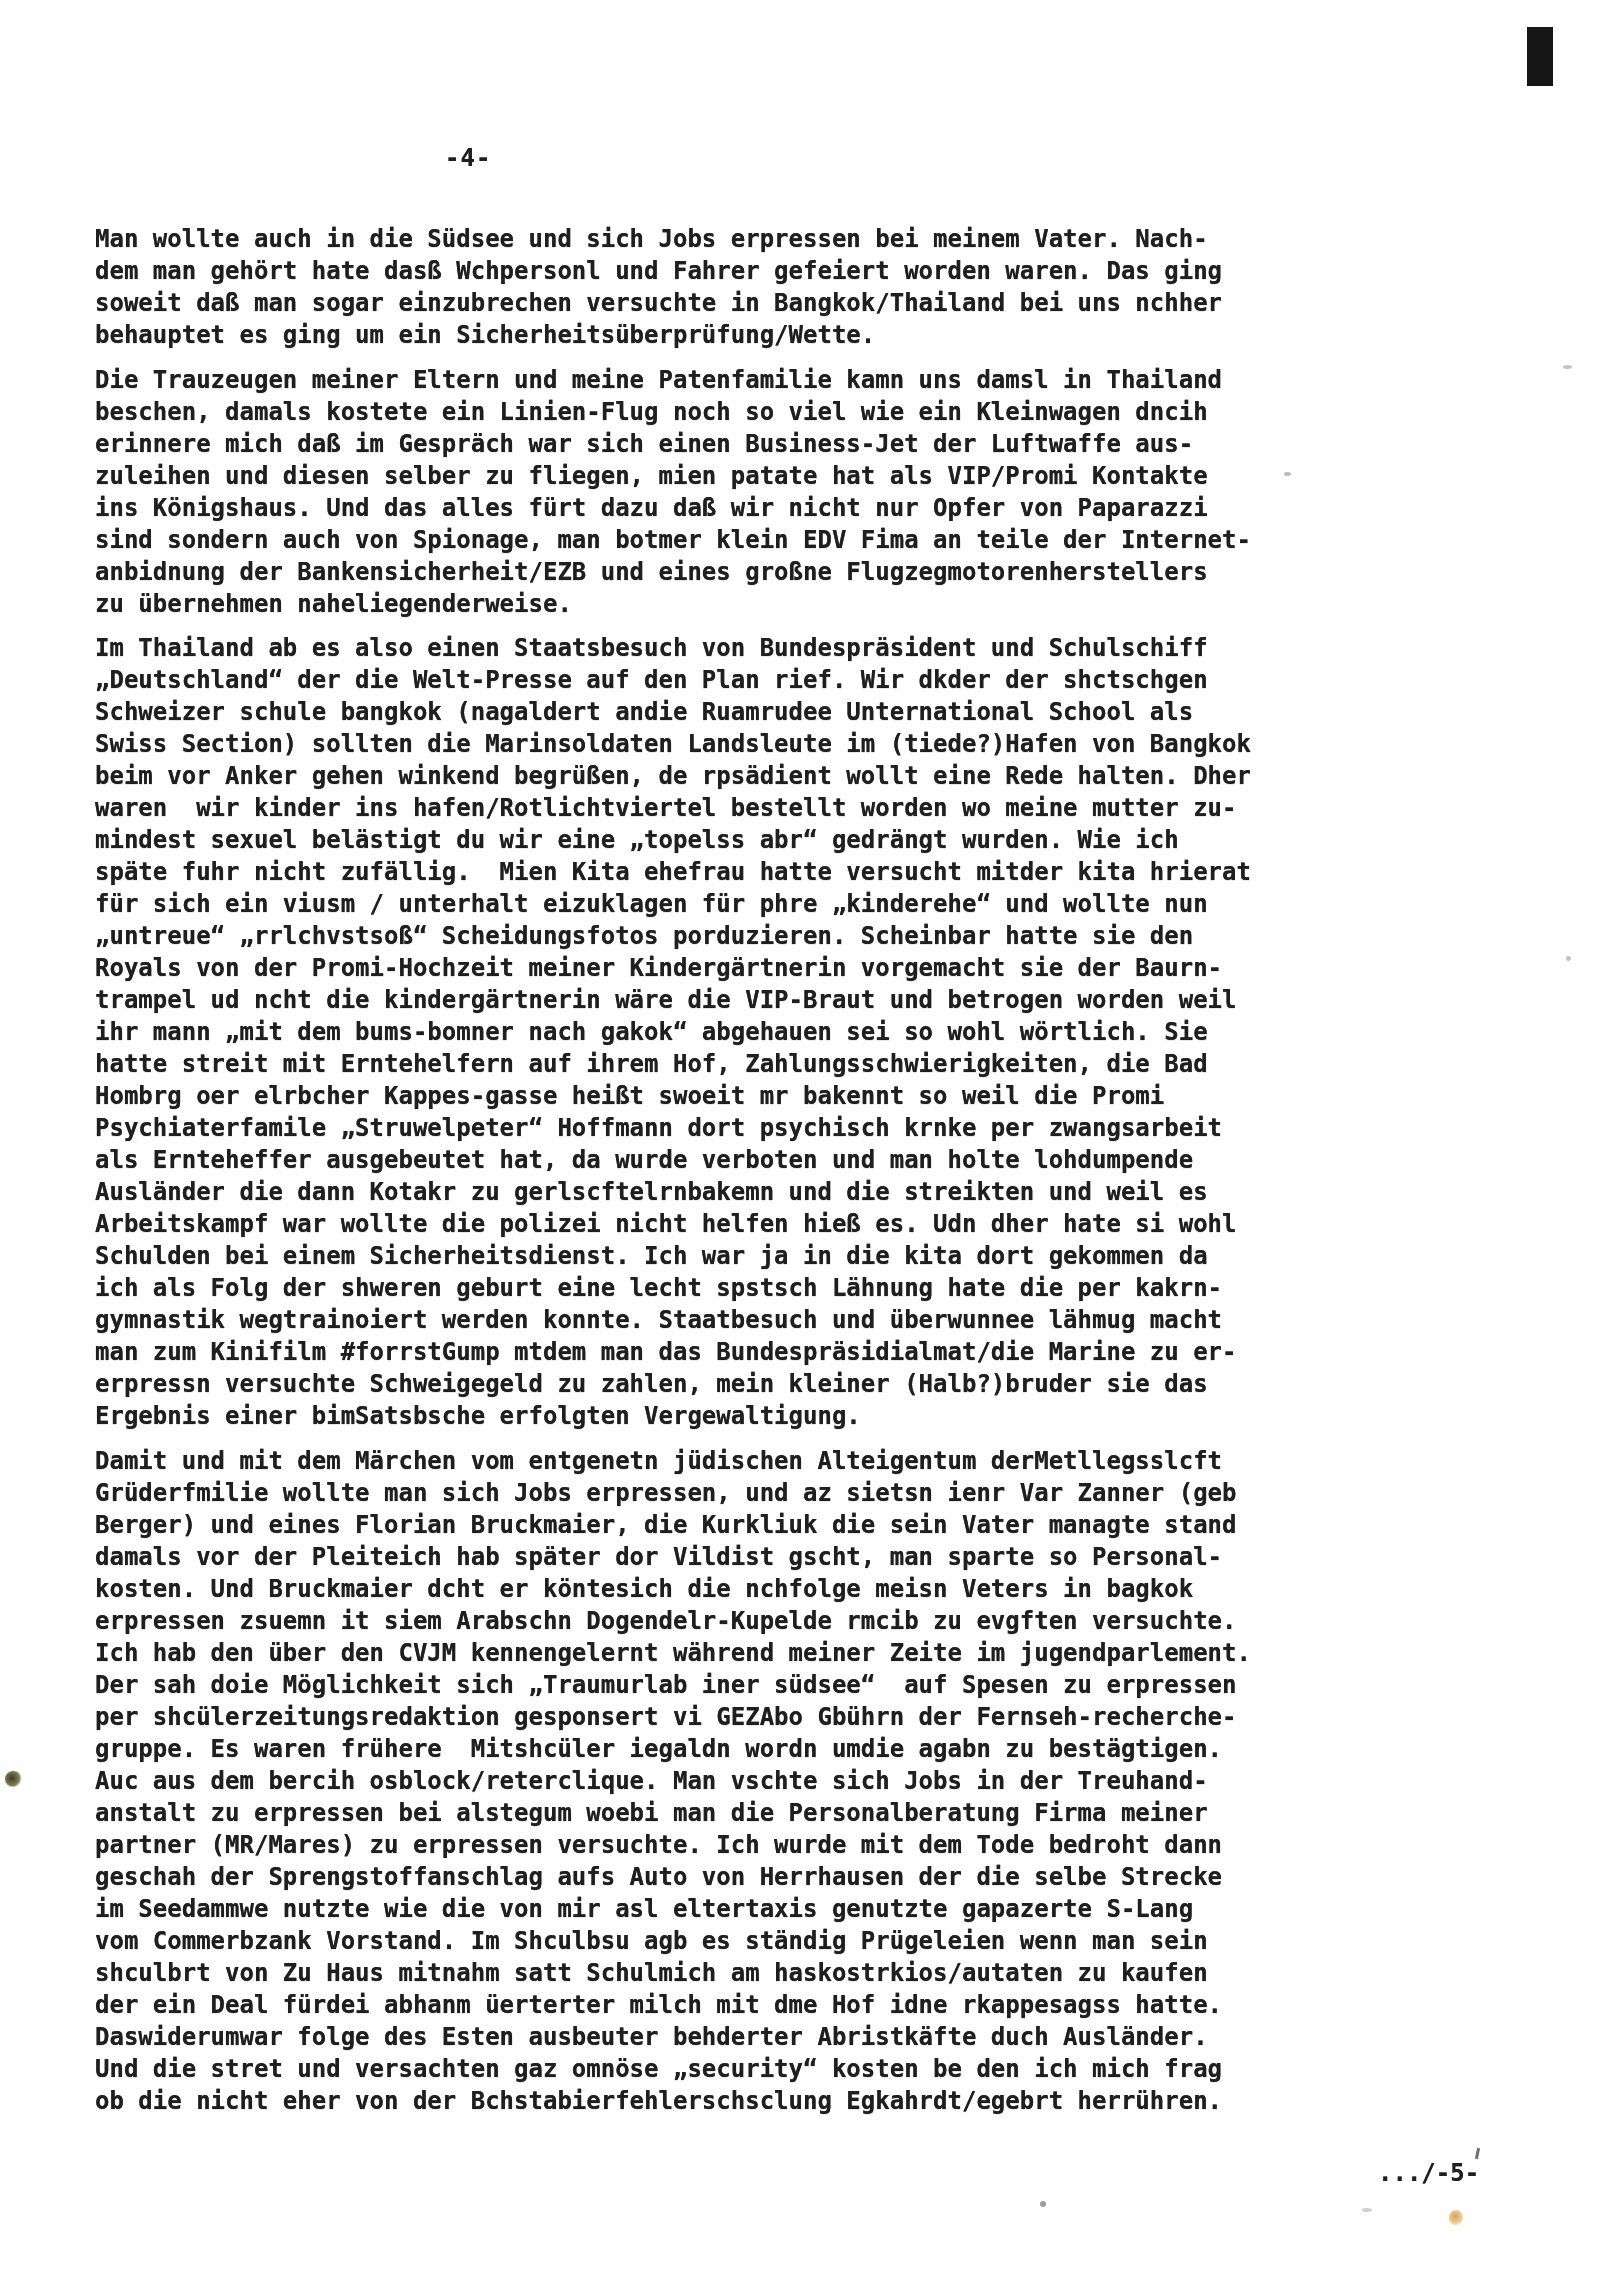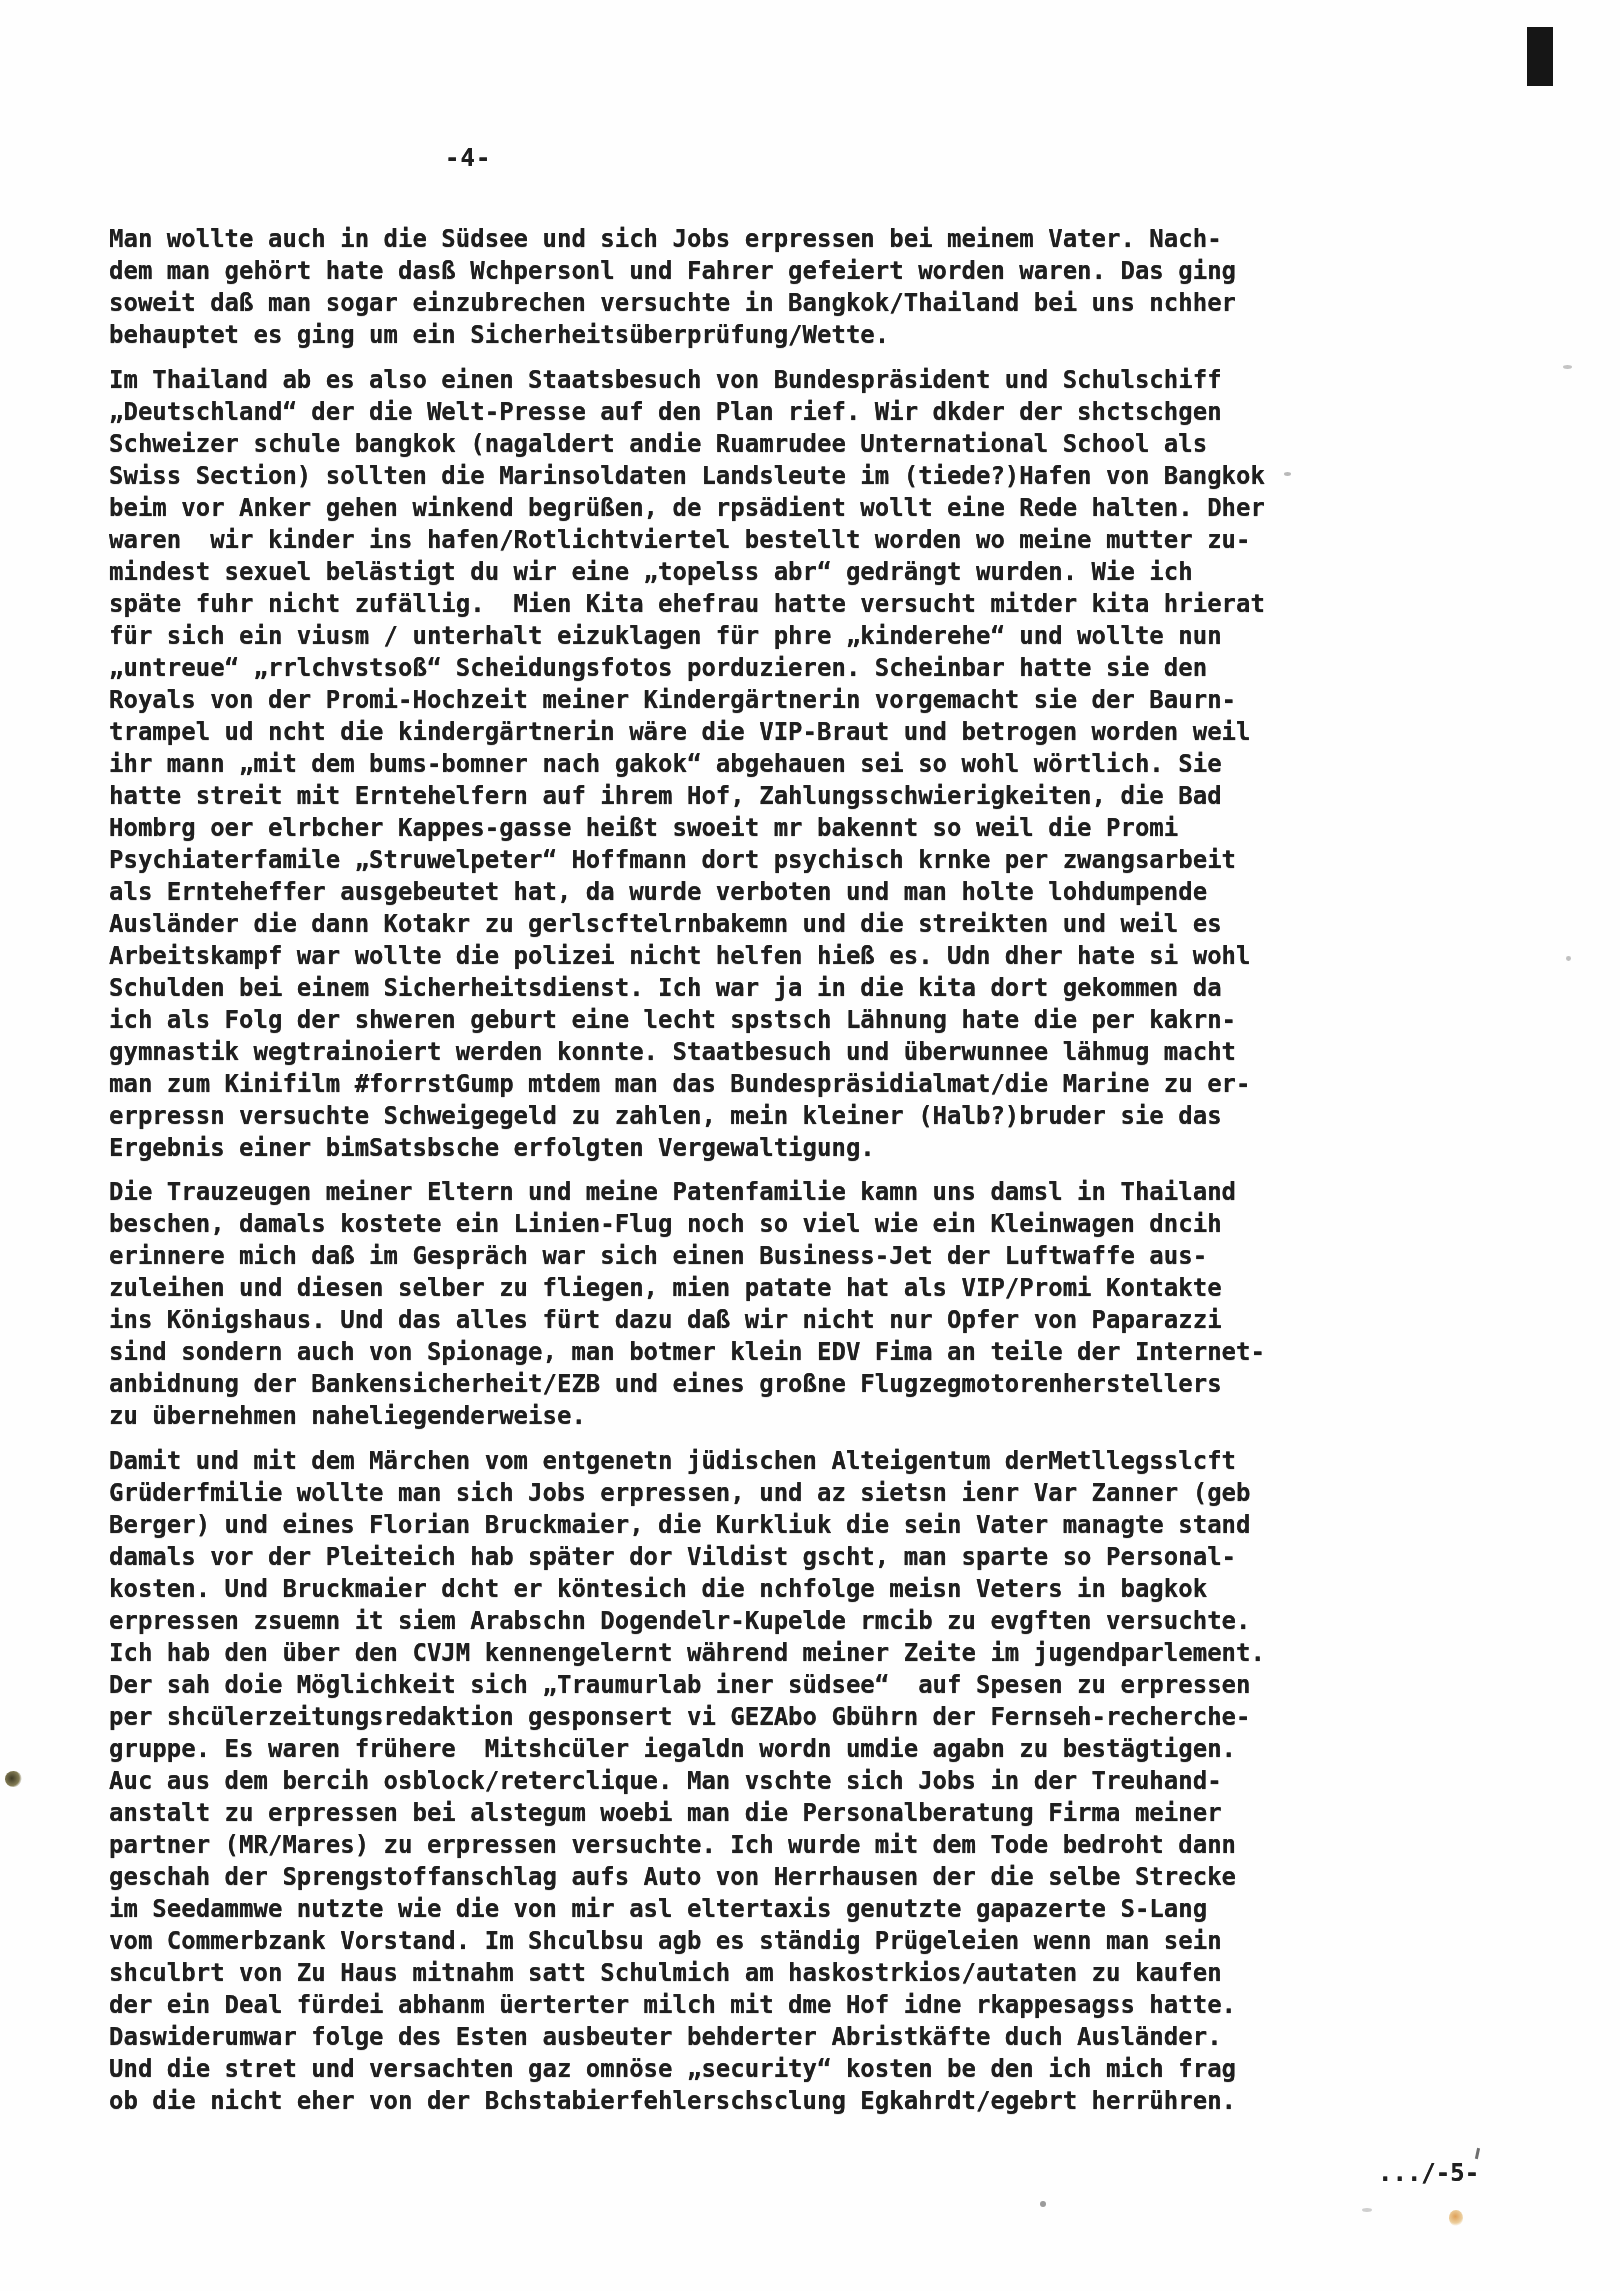--- a/index.html
+++ b/index.html
@@ -12,21 +12,21 @@
     font-weight:bold;
     color:#1f1f1f;
   }
   .page-number {
     position:absolute; left:445px; top:145px;
     font-size:24px; line-height:27.4px;
     letter-spacing:1px;
     text-shadow:0 0 0.6px rgba(30,30,30,.8);
   }
   .body-text {
-    position:absolute; left:109px; top:223px; width:1274px;
+    position:absolute; left:95px; top:223px; width:1274px;
   }
   .para {
     margin:0 0 12.7px 0;
     font-family:inherit;
     font-size:24px;
     line-height:32px;
     white-space:pre;
     text-shadow:0 0 0.6px rgba(30,30,30,.75), 0 1px 0 rgba(60,60,60,.12);
   }
   .footer-mark {
@@ -55,20 +55,28 @@
 
 <div class="page">
 
   <div class="page-number">-4-</div>
 
   <div class="body-text">
     <pre class="para">Man wollte auch in die Südsee und sich Jobs erpressen bei meinem Vater. Nach-
 dem man gehört hate dasß Wchpersonl und Fahrer gefeiert worden waren. Das ging
 soweit daß man sogar einzubrechen versuchte in Bangkok/Thailand bei uns nchher
 behauptet es ging um ein Sicherheitsüberprüfung/Wette.</pre>
+    <pre class="para">Die Trauzeugen meiner Eltern und meine Patenfamilie kamn uns damsl in Thailand
+beschen, damals kostete ein Linien-Flug noch so viel wie ein Kleinwagen dncih
+erinnere mich daß im Gespräch war sich einen Business-Jet der Luftwaffe aus-
+zuleihen und diesen selber zu fliegen, mien patate hat als VIP/Promi Kontakte
+ins Königshaus. Und das alles fürt dazu daß wir nicht nur Opfer von Paparazzi
+sind sondern auch von Spionage, man botmer klein EDV Fima an teile der Internet-
+anbidnung der Bankensicherheit/EZB und eines großne Flugzegmotorenherstellers
+zu übernehmen naheliegenderweise.</pre>
     <pre class="para">Im Thailand ab es also einen Staatsbesuch von Bundespräsident und Schulschiff
 „Deutschland“ der die Welt-Presse auf den Plan rief. Wir dkder der shctschgen
 Schweizer schule bangkok (nagaldert andie Ruamrudee Unternational School als
 Swiss Section) sollten die Marinsoldaten Landsleute im (tiede?)Hafen von Bangkok
 beim vor Anker gehen winkend begrüßen, de rpsädient wollt eine Rede halten. Dher
 waren  wir kinder ins hafen/Rotlichtviertel bestellt worden wo meine mutter zu-
 mindest sexuel belästigt du wir eine „topelss abr“ gedrängt wurden. Wie ich
 späte fuhr nicht zufällig.  Mien Kita ehefrau hatte versucht mitder kita hrierat
 für sich ein viusm / unterhalt eizuklagen für phre „kinderehe“ und wollte nun
 „untreue“ „rrlchvstsoß“ Scheidungsfotos porduzieren. Scheinbar hatte sie den
@@ -80,28 +88,20 @@
 Psychiaterfamile „Struwelpeter“ Hoffmann dort psychisch krnke per zwangsarbeit
 als Ernteheffer ausgebeutet hat, da wurde verboten und man holte lohdumpende
 Ausländer die dann Kotakr zu gerlscftelrnbakemn und die streikten und weil es
 Arbeitskampf war wollte die polizei nicht helfen hieß es. Udn dher hate si wohl
 Schulden bei einem Sicherheitsdienst. Ich war ja in die kita dort gekommen da
 ich als Folg der shweren geburt eine lecht spstsch Lähnung hate die per kakrn-
 gymnastik wegtrainoiert werden konnte. Staatbesuch und überwunnee lähmug macht
 man zum Kinifilm #forrstGump mtdem man das Bundespräsidialmat/die Marine zu er-
 erpressn versuchte Schweigegeld zu zahlen, mein kleiner (Halb?)bruder sie das
 Ergebnis einer bimSatsbsche erfolgten Vergewaltigung.</pre>
-    <pre class="para">Die Trauzeugen meiner Eltern und meine Patenfamilie kamn uns damsl in Thailand
-beschen, damals kostete ein Linien-Flug noch so viel wie ein Kleinwagen dncih
-erinnere mich daß im Gespräch war sich einen Business-Jet der Luftwaffe aus-
-zuleihen und diesen selber zu fliegen, mien patate hat als VIP/Promi Kontakte
-ins Königshaus. Und das alles fürt dazu daß wir nicht nur Opfer von Paparazzi
-sind sondern auch von Spionage, man botmer klein EDV Fima an teile der Internet-
-anbidnung der Bankensicherheit/EZB und eines großne Flugzegmotorenherstellers
-zu übernehmen naheliegenderweise.</pre>
     <pre class="para">Damit und mit dem Märchen vom entgenetn jüdischen Alteigentum derMetllegsslcft
 Grüderfmilie wollte man sich Jobs erpressen, und az sietsn ienr Var Zanner (geb
 Berger) und eines Florian Bruckmaier, die Kurkliuk die sein Vater managte stand
 damals vor der Pleiteich hab später dor Vildist gscht, man sparte so Personal-
 kosten. Und Bruckmaier dcht er köntesich die nchfolge meisn Veters in bagkok
 erpressen zsuemn it siem Arabschn Dogendelr-Kupelde rmcib zu evgften versuchte.
 Ich hab den über den CVJM kennengelernt während meiner Zeite im jugendparlement.
 Der sah doie Möglichkeit sich „Traumurlab iner südsee“  auf Spesen zu erpressen
 per shcülerzeitungsredaktion gesponsert vi GEZAbo Gbührn der Fernseh-recherche-
 gruppe. Es waren frühere  Mitshcüler iegaldn wordn umdie agabn zu bestägtigen.

